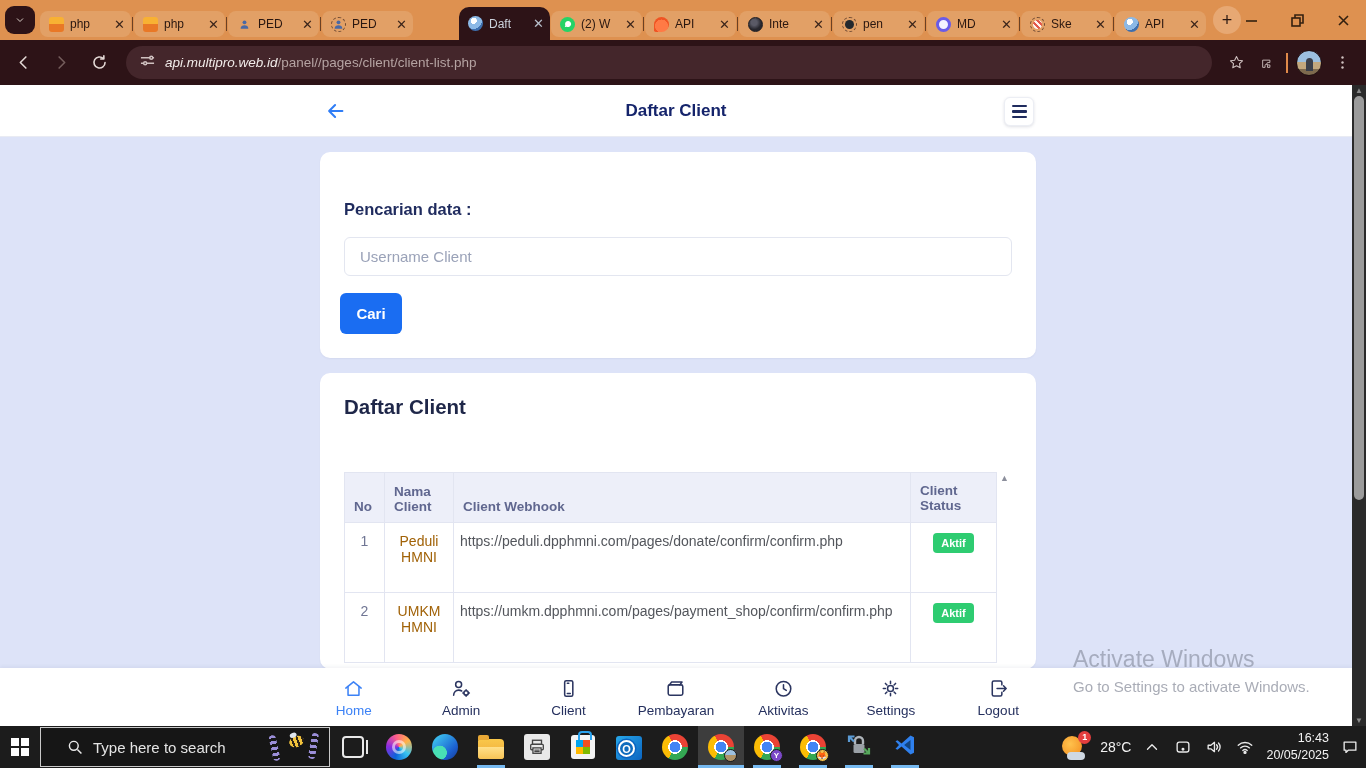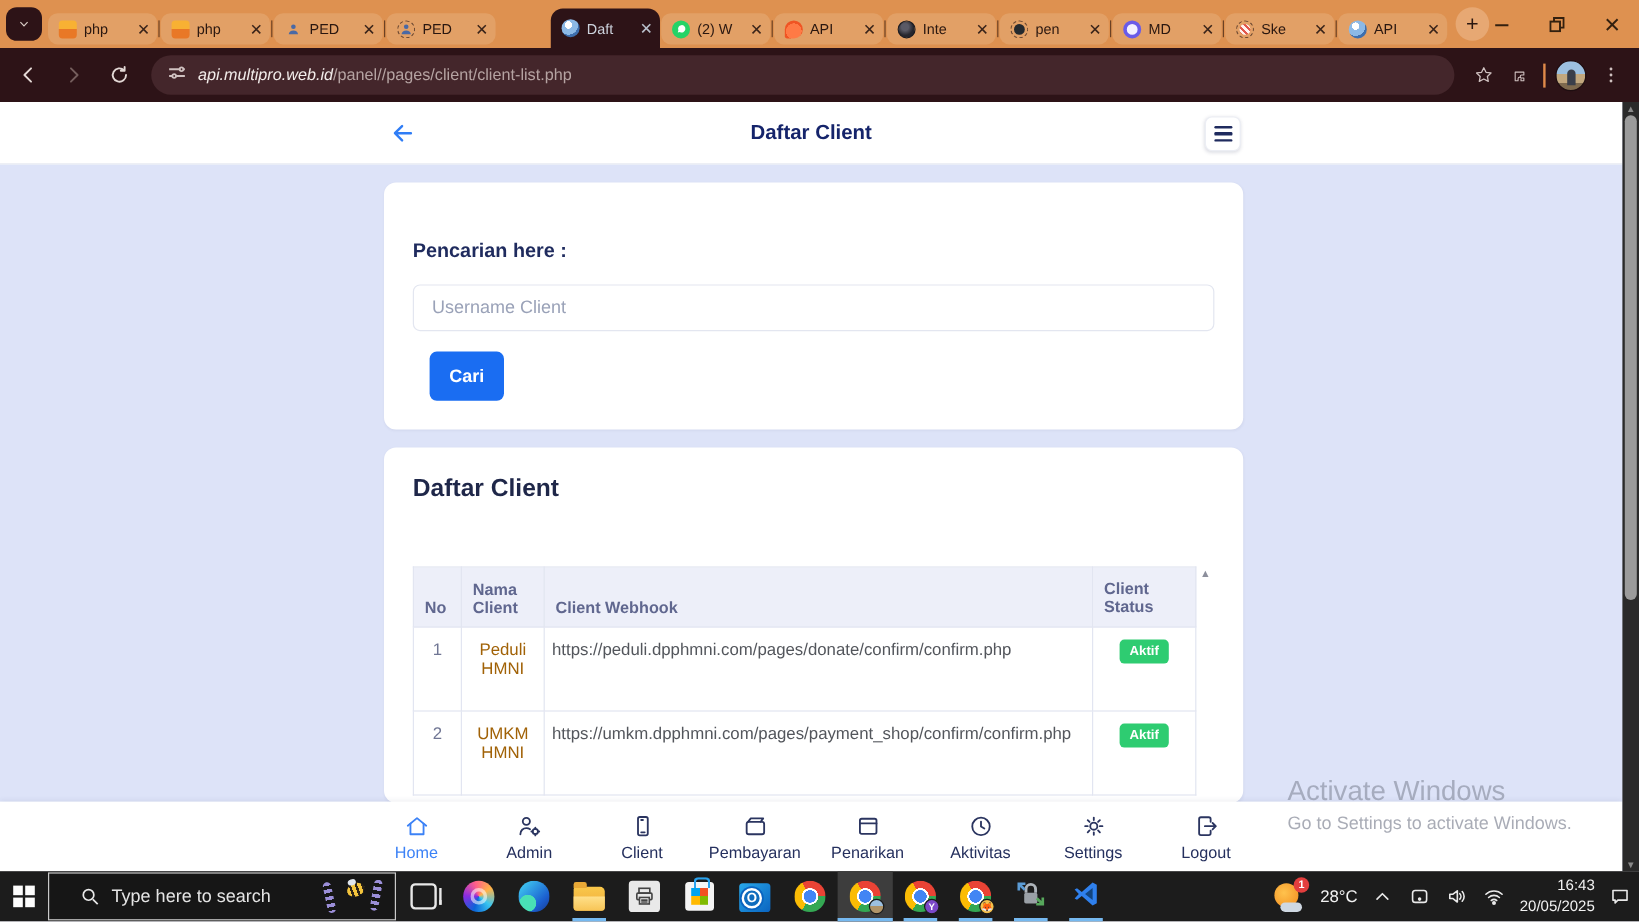--- a/index.html
+++ b/index.html
@@ -70,21 +70,21 @@
   .back-arrow svg { width:22px; height:22px; stroke:#2f7df6; stroke-width:2.2; fill:none; stroke-linecap:round; stroke-linejoin:round; }
   .pagetitle { position:absolute; left:0; top:0; width:1352px; height:52px; display:flex; align-items:center; justify-content:center; font-size:17px; font-weight:600; color:#15246b; }
   .hamburger { position:absolute; left:1004px; top:12px; width:30px; height:29px; background:#fff; border:1px solid #eceef4; border-radius:6px; box-shadow:0 1px 3px rgba(40,50,90,.15); display:flex; flex-direction:column; align-items:center; justify-content:center; gap:3px; }
   .hamburger span { width:15px; height:2.2px; background:#1f2b5e; border-radius:1px; }
 
   .card { position:absolute; background:#fff; border-radius:10px; box-shadow:0 1px 2px rgba(60,70,110,.06); }
   .card1 { left:320px; top:67px; width:716px; height:206px; }
   .search-label { position:absolute; left:24px; top:48px; font-size:16.5px; font-weight:600; color:#1f2b5e; }
   .search-input { position:absolute; left:24px; top:85px; width:668px; height:39px; border:1px solid #e3e6f0; border-radius:6px; font-size:15px; color:#333; padding:0 15px; outline:none; font-family:"Liberation Sans",sans-serif; }
   .search-input::placeholder { color:#9aa2b8; }
-  .cari-btn { position:absolute; left:38px; top:141px; width:62px; height:41px; background:#1a6df2; border:none; border-radius:6px; color:#fff; font-size:15px; font-weight:700; font-family:"Liberation Sans",sans-serif; cursor:pointer; }
+  .cari-btn { position:absolute; left:20px; top:141px; width:62px; height:41px; background:#1a6df2; border:none; border-radius:6px; color:#fff; font-size:15px; font-weight:700; font-family:"Liberation Sans",sans-serif; cursor:pointer; }
 
   .card2 { left:320px; top:288px; width:716px; height:296px; overflow:hidden; }
   .table-title { position:absolute; left:24px; top:22px; font-size:20.5px; font-weight:700; color:#1f2749; }
   .clienttable { position:absolute; left:24px; top:99px; width:652px; border-collapse:collapse; table-layout:fixed; }
   .clienttable th, .clienttable td { border:1px solid #e2e5f1; vertical-align:top; }
   .clienttable th { background:#edeff9; color:#60678f; font-size:13.5px; font-weight:700; text-align:left; padding:8px 9px; height:50px; vertical-align:bottom; }
   .clienttable th.c-status { vertical-align:middle; }
   .clienttable td { height:70px; padding:10px 6px; font-size:14px; }
   .col-no { width:40px; } .col-name { width:69px; } .col-web { width:457px; } .col-status { width:86px; }
   .cell-no { color:#707694; text-align:center; }
@@ -330,21 +330,21 @@
         </div>
       <div class="pagetitle">Daftar Client</div>
       <div class="hamburger">
           <span></span>
           <span></span>
           <span></span>
         </div>
     </div>
 
     <div class="card card1">
-      <div class="search-label">Pencarian here :</div>
+      <div class="search-label">Pencarian data :</div>
       <input class="search-input" type="text" placeholder="Username Client" style="">
       <button class="cari-btn">Cari</button>
     </div>
 
     <div class="card card2">
       <div class="table-title">Daftar Client</div>
       <table class="clienttable">
         <colgroup>
             <col class="col-no">
             <col class="col-name">
@@ -410,27 +410,20 @@
           </div>
           <div class="navitem">
             <svg viewBox="0 0 24 24">
               <path d="M5.6 8.2 L8 5.2 H18.8 L16.6 8.2"></path>
               <rect x="4.4" y="8.2" width="15.2" height="10.8" rx="1.8"></rect>
             </svg>
             <span class="nlabel">Pembayaran</span>
           </div>
           <div class="navitem">
             <svg viewBox="0 0 24 24">
-              <rect x="4.8" y="5.5" width="14.4" height="13.2" rx="1.6"></rect>
-              <path d="M4.8 9.6 H19.2"></path>
-            </svg>
-            <span class="nlabel">Penarikan</span>
-          </div>
-          <div class="navitem">
-            <svg viewBox="0 0 24 24">
               <circle cx="12" cy="12.2" r="7.6"></circle>
               <path d="M12 8 v4.2 l2.9 1.8"></path>
             </svg>
             <span class="nlabel">Aktivitas</span>
           </div>
           <div class="navitem">
             <svg viewBox="0 0 24 24">
               <circle cx="12" cy="12" r="3.1"></circle>
               <path d="M12 4.5 v2.2 M12 17.3 v2.2 M4.5 12 h2.2 M17.3 12 h2.2 M6.7 6.7 l1.6 1.6 M15.7 15.7 l1.6 1.6 M17.3 6.7 l-1.6 1.6 M8.3 15.7 l-1.6 1.6"></path>
             </svg>

